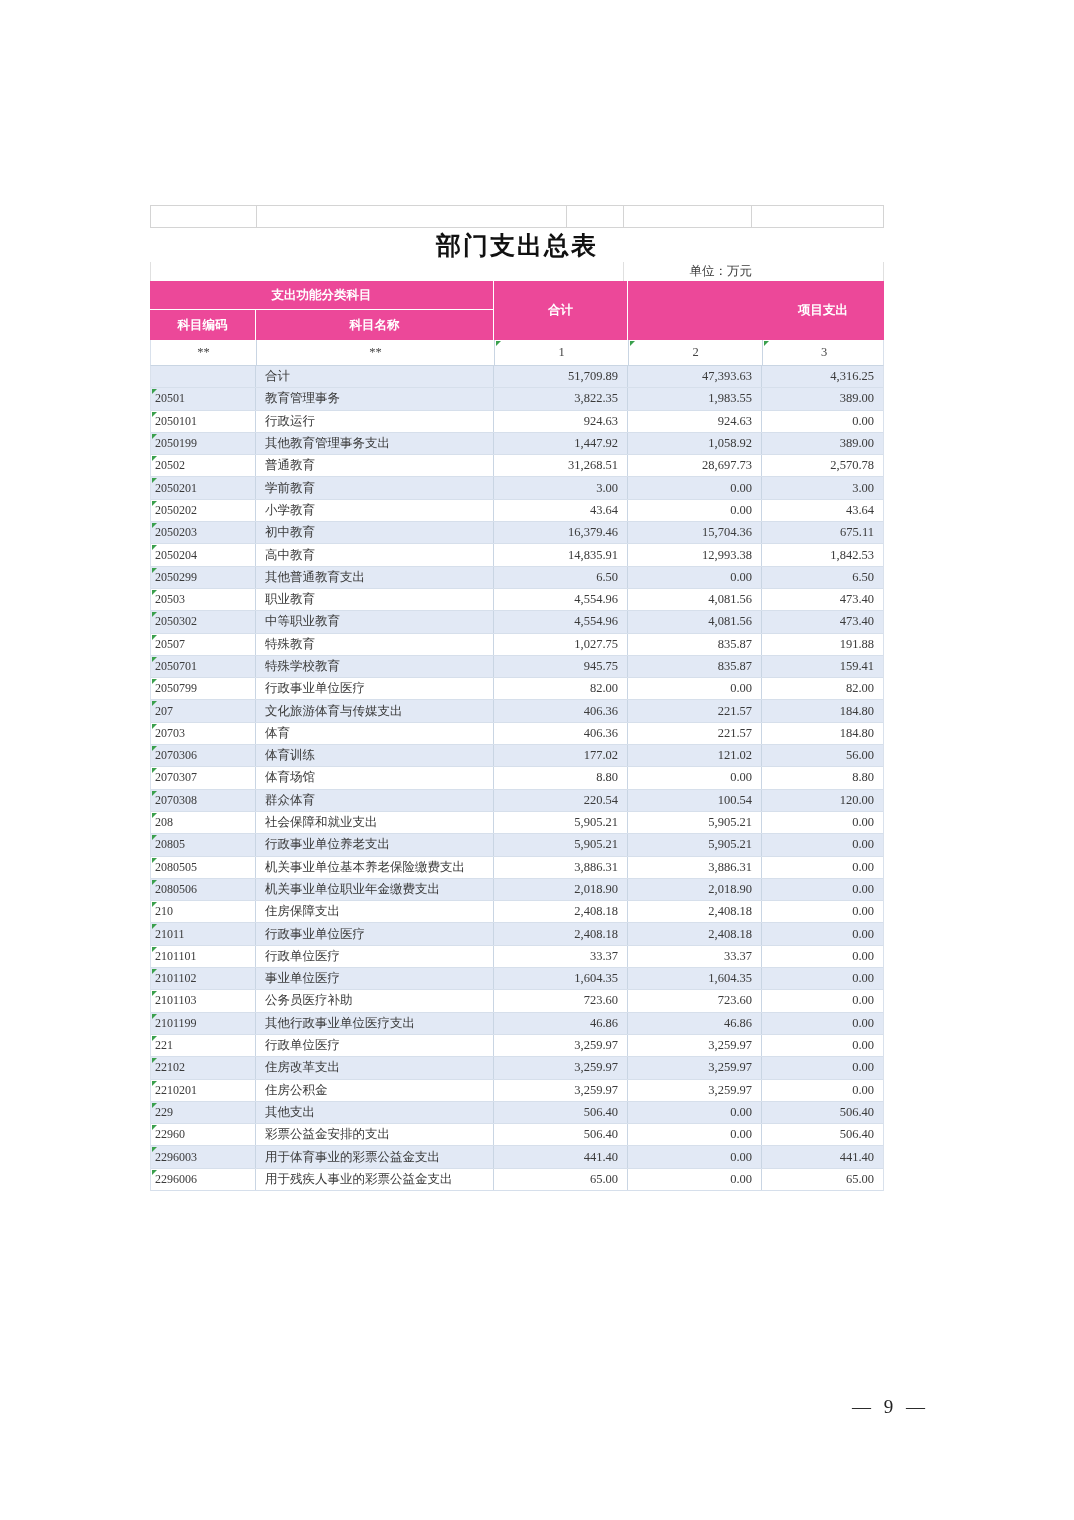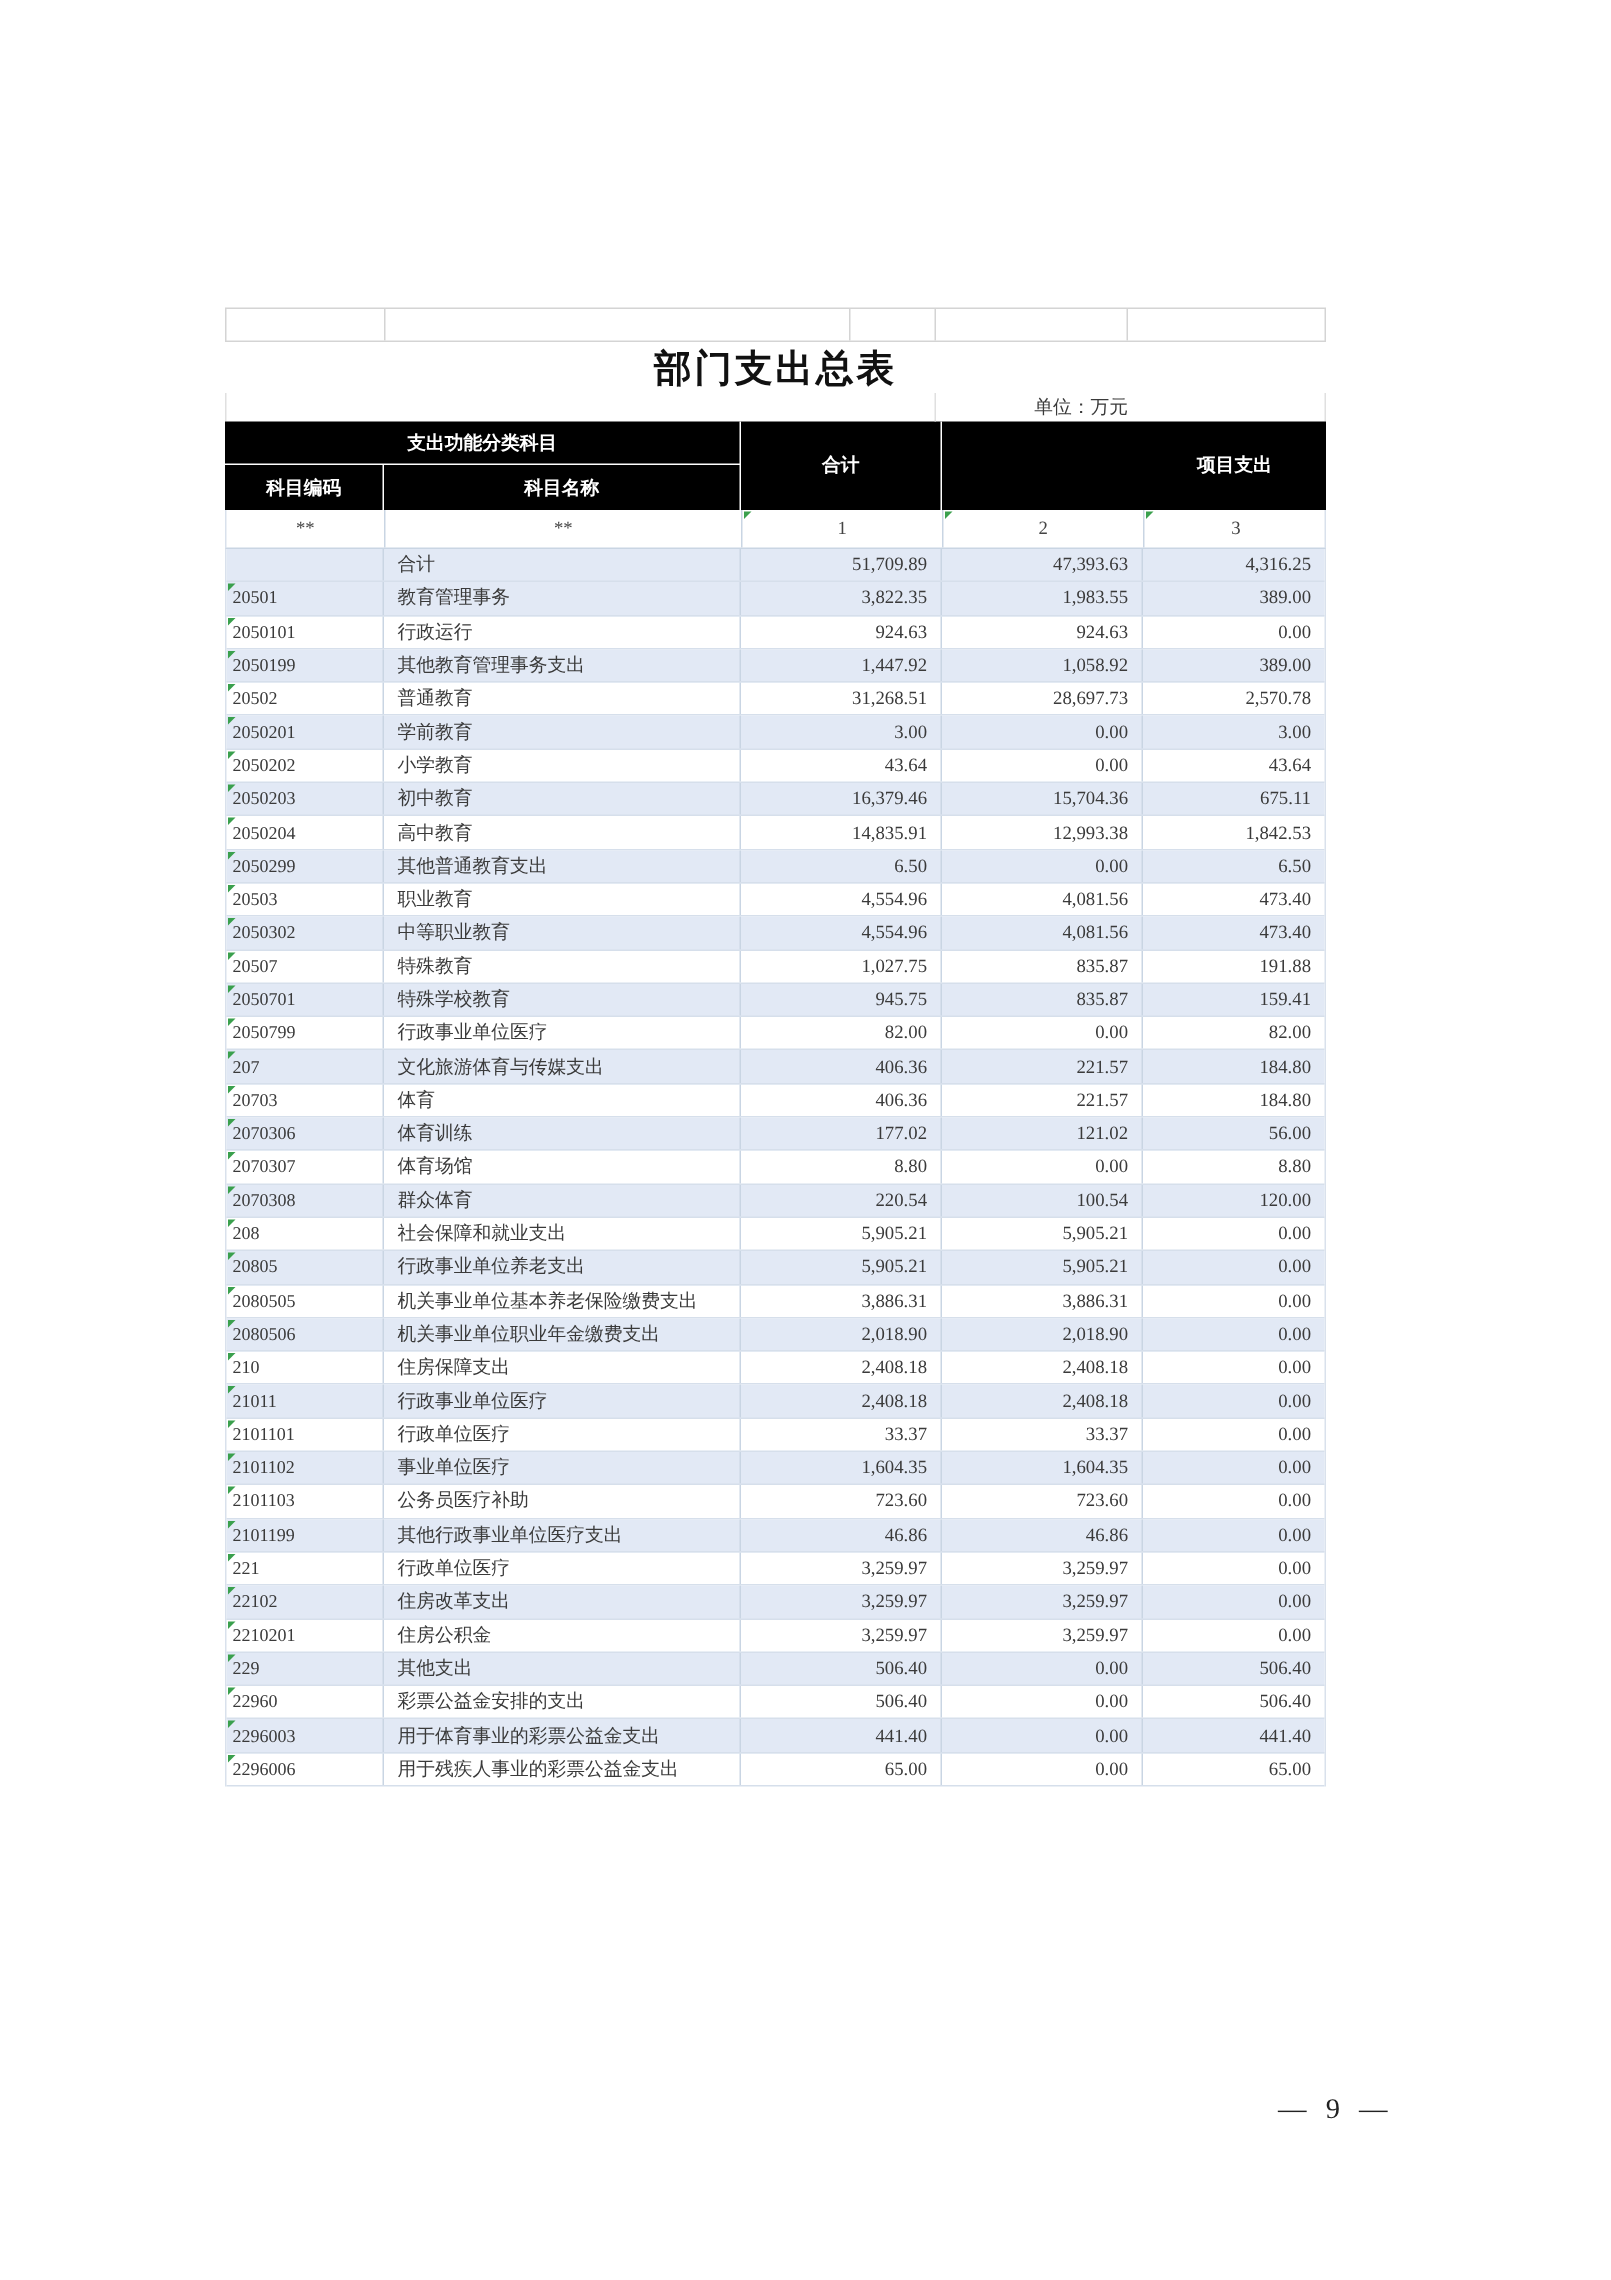--- a/index.html
+++ b/index.html
@@ -20,21 +20,21 @@
   .title{font-size:25px;font-weight:bold;color:#111;letter-spacing:2px;}
 
   .unitrow{display:grid;grid-template-columns:473px 128px 133px;height:19px;
     border-left:1px solid #e0e0e0;border-right:1px solid #e0e0e0;
     font-size:12.5px;align-items:center;box-sizing:border-box;}
   .unitrow .uc{height:100%;display:flex;align-items:center;border-right:1px solid #e0e0e0;box-sizing:border-box;}
   .unitrow .uc:last-child{border-right:none;justify-content:flex-end;}
 
   
   .bluehdr{display:grid;grid-template-columns:106px 238px 134px 134px 122px;
-    grid-template-rows:29px 30px;background:#000000;color:#fff;font-weight:bold;font-size:12.5px;}
+    grid-template-rows:29px 30px;background:#ec4899;color:#fff;font-weight:bold;font-size:12.5px;}
   .bh{display:flex;align-items:center;justify-content:center;box-sizing:border-box;position:relative;}
   .bh-group{grid-column:1/3;grid-row:1;border-right:1.5px solid #fff;border-bottom:1.5px solid #fff;}
   .bh-code{grid-column:1;grid-row:2;border-right:1.5px solid #fff;}
   .bh-name{grid-column:2;grid-row:2;border-right:1.5px solid #fff;}
   .bh-total{grid-column:3;grid-row:1/3;border-right:1.5px solid #fff;}
   .bh-basic{grid-column:4;grid-row:1/3;border-right:1.5px solid #fff;}
   .bh-project{grid-column:5;grid-row:1/3;}
 
   
   .subhdr{display:grid;grid-template-columns:106px 238px 134px 134px 122px;height:26px;

